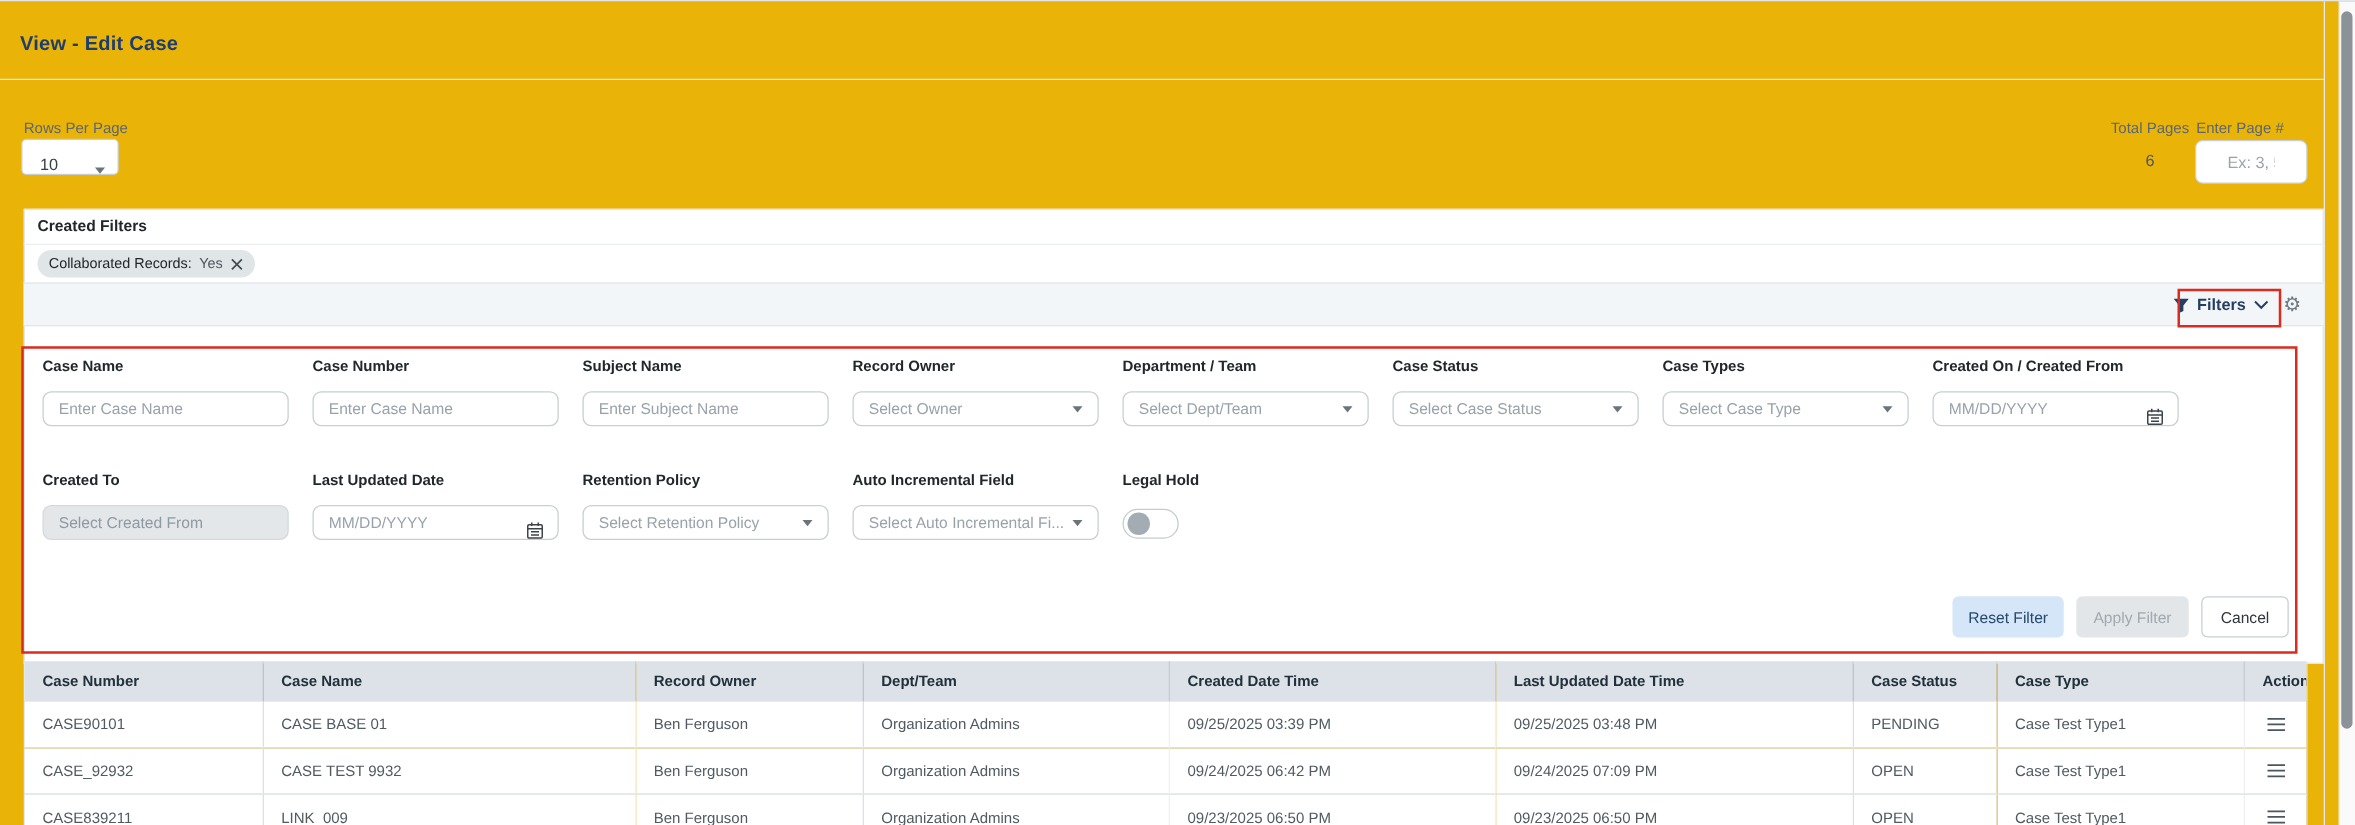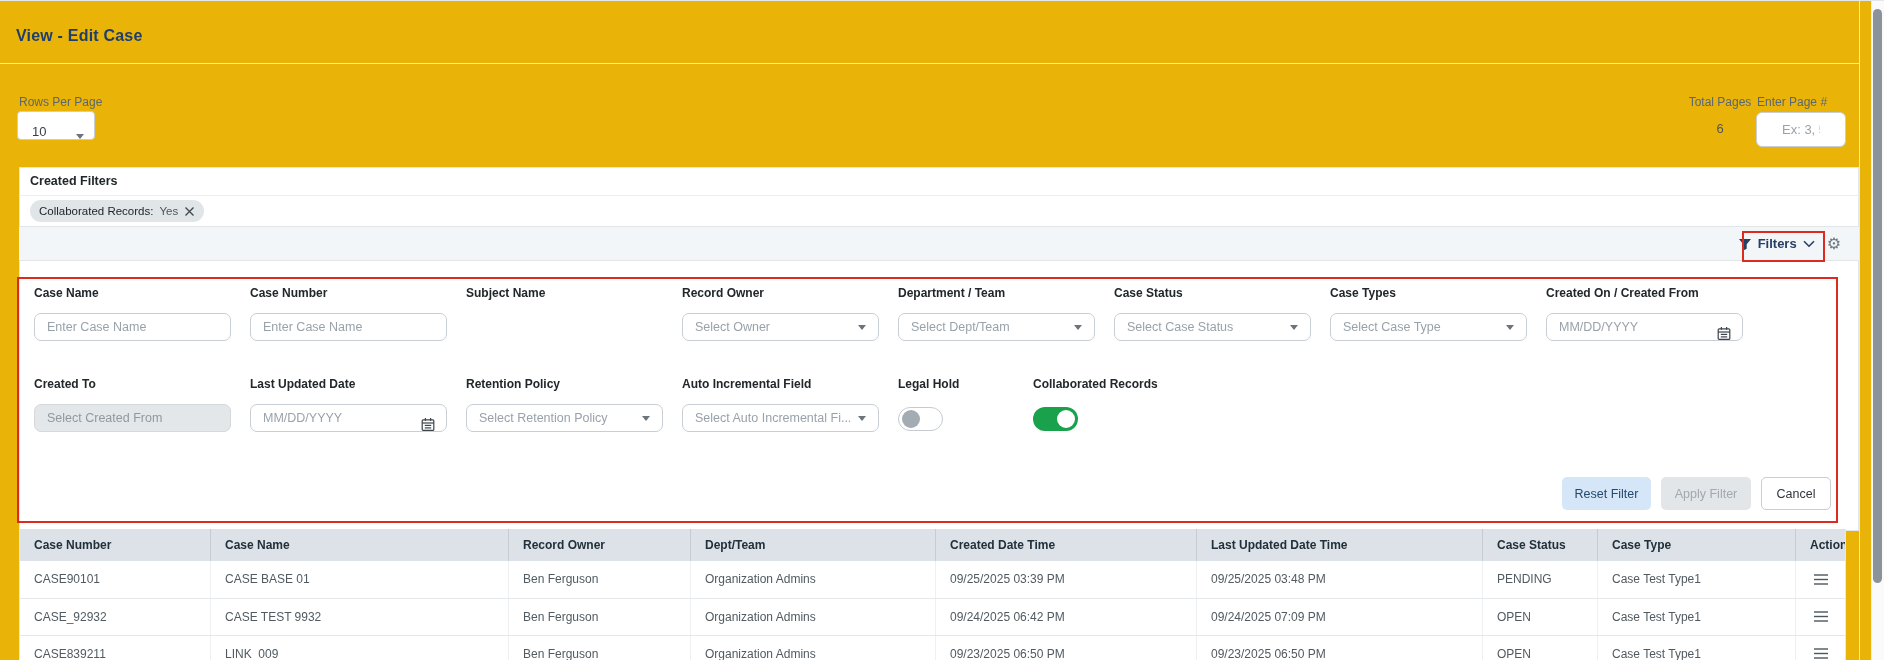--- a/index.html
+++ b/index.html
@@ -146,20 +146,23 @@
     </div>
   </div>
   <div class="ffield" style="left:250px; top:285px;">
     <span class="flabel">Case Number</span>
     <div class="fbox">
       <input type="text" placeholder="Enter Case Name" style="">
     </div>
   </div>
   <div class="ffield" style="left:466px; top:285px;">
     <span class="flabel">Subject Name</span>
+    <div class="fbox">
+      <input type="text" placeholder="Enter Subject Name" style="">
+    </div>
   </div>
   <div class="ffield" style="left:682px; top:285px;">
     <span class="flabel">Record Owner</span>
     <div class="fbox select">
       <span class="fplaceholder">Select Owner</span>
       <span class="caret"></span>
     </div>
   </div>
   <div class="ffield" style="left:898px; top:285px;">
     <span class="flabel">Department / Team</span>
@@ -231,26 +234,20 @@
   <div class="ffield" style="left:682px; top:376px;">
     <span class="flabel">Auto Incremental Field</span>
     <div class="fbox select">
       <span class="fplaceholder">Select Auto Incremental Fi...</span>
       <span class="caret" style="flex-shrink:0;"></span>
     </div>
   </div>
   <div class="ffield" style="left:898px; top:376px; width:120px;">
     <span class="flabel">Legal Hold</span>
     <div class="toggle off">
-        <span class="knob"></span>
-      </div>
-  </div>
-  <div class="ffield" style="left:1033px; top:376px; width:160px;">
-    <span class="flabel">Collaborated Records</span>
-    <div class="toggle on">
         <span class="knob"></span>
       </div>
   </div>
 
   <button class="pbtn btn-reset">Reset Filter</button>
   <button class="pbtn btn-apply">Apply Filter</button>
   <button class="pbtn btn-cancel">Cancel</button>
 
   <div class="abs annotation ann-filters"></div>
   <div class="abs annotation ann-panel"></div>

